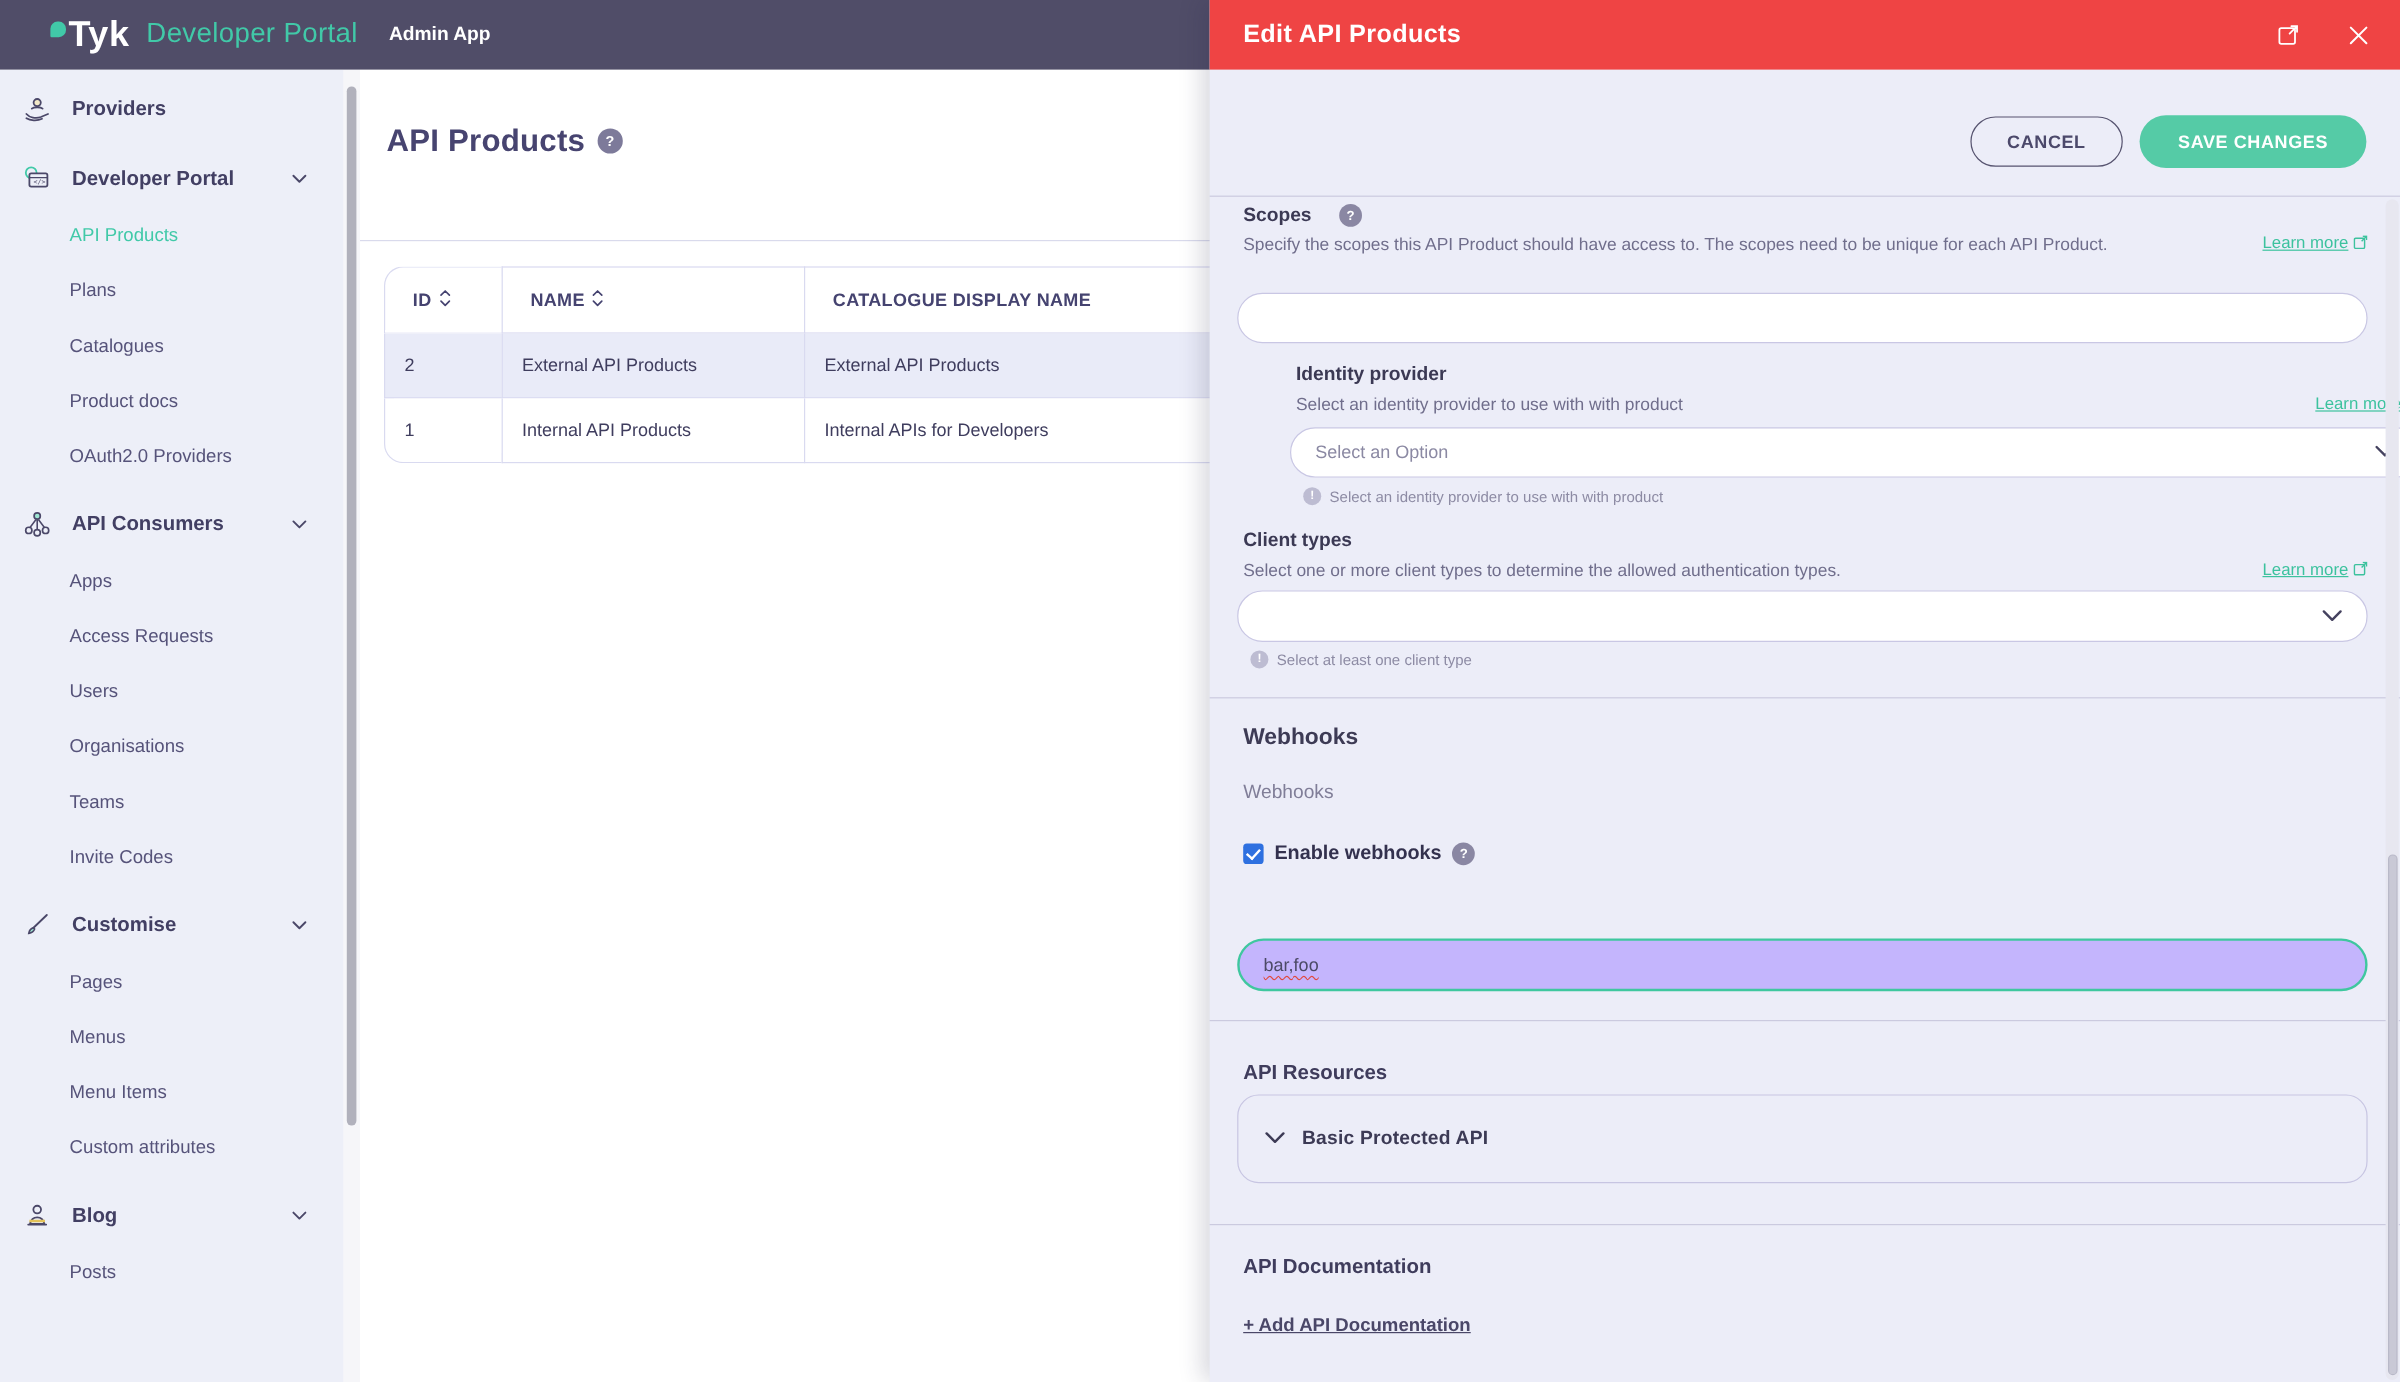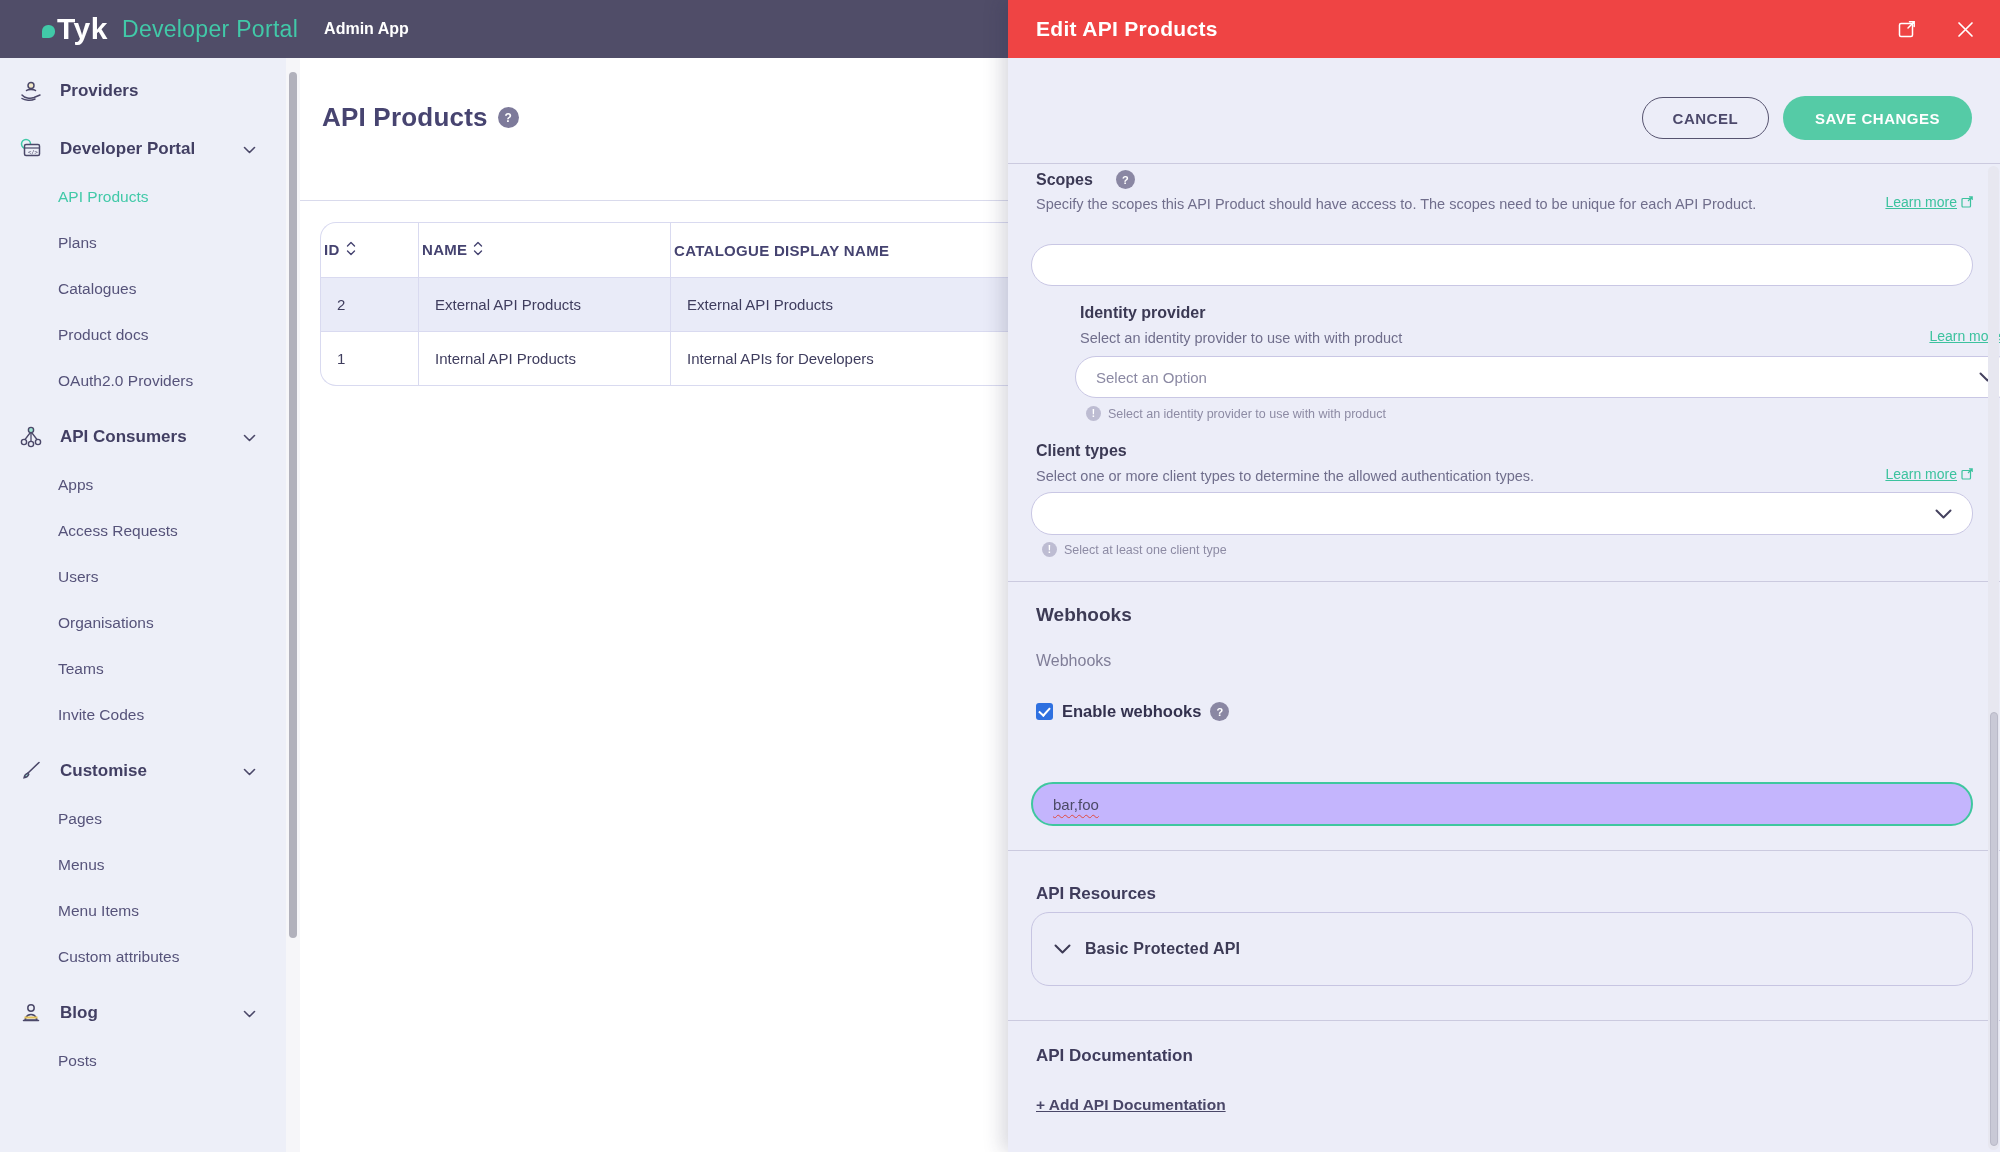--- a/index.html
+++ b/index.html
@@ -3,21 +3,21 @@
 <meta charset="utf-8">
 <style>
   * { margin:0; padding:0; box-sizing:border-box; }
   html,body { width:2000px; height:1152px; overflow:hidden; background:#fff;
     font-family:"Liberation Sans", sans-serif; }
   .stage { position:relative; width:2000px; height:1152px; }
 
   
   .topbar { position:absolute; left:0; top:0; width:2000px; height:58px;
     background:#504d68; display:flex; align-items:center; z-index:10; }
-  .logo { display:flex; align-items:center; margin-left:42px; position:relative; }
+  .logo { display:flex; align-items:flex-start; margin-left:42px; position:relative; }
   .logo-leaf { width:13px; height:13px; background:#41c9a8; border-radius:6px 6px 6px 1px; margin-top:4px; margin-right:2px; }
   .logo-text { color:#fff; font-size:30px; font-weight:700; letter-spacing:0.5px; line-height:1; }
   .logo-portal { color:#41c9a8; font-size:23px; font-weight:400; margin-left:14px; letter-spacing:0.3px; }
   .topbar-app { color:#fff; font-size:16px; font-weight:700; margin-left:26px; }
 
   
   .sidebar { position:absolute; left:0; top:58px; width:300px; height:1094px;
     background:#edeff8; z-index:5; overflow:hidden; }
   .nav { position:absolute; left:0; top:0; width:286px; }
   .nav-item { display:flex; align-items:center; position:relative; cursor:pointer; }
@@ -36,21 +36,21 @@
   .page-title-row { position:absolute; left:22px; top:44px; display:flex; align-items:center; gap:10px; }
   .page-title { font-size:26px; font-weight:700; color:#474470; letter-spacing:0.2px; }
   .help-badge { width:21px; height:21px; border-radius:50%; background:#7d7a9a; color:#fff;
     font-size:12px; font-weight:700; display:inline-flex; align-items:center; justify-content:center; }
   .main-divider { position:absolute; left:0; right:0; top:142px; height:1px; background:#d9daec; }
 
   .table { position:absolute; left:20px; top:164px; width:1300px; border-collapse:separate; border-spacing:0;
     font-size:15px; color:#3f3d5e; }
   .table th { height:56px; text-align:left; font-size:15px; font-weight:700; color:#454370;
     letter-spacing:0.3px; background:#fff; border-top:1px solid #d9daf0; border-bottom:1px solid #d9daf0;
-    border-left:1px solid #d9daf0; padding:0 3px; }
+    border-left:1px solid #d9daf0; padding:0 23px; }
   .table th:first-child { border-top-left-radius:16px; width:98px; }
   .table th:nth-child(2) { width:252px; }
   .table td { height:54px; padding:0 16px; border-left:1px solid #d9daf0; border-bottom:1px solid #d9daf0; background:#fff; }
   .table tr.hl td { background:#e9ebf8; }
   .table tr:last-child td:first-child { border-bottom-left-radius:16px; }
   .sort-glyph { display:inline-block; margin-left:6px; vertical-align:-1px; }
 
   
   .drawer { position:absolute; left:1008px; top:0; width:992px; height:1152px;
     background:#ecedf8; z-index:20; box-shadow:-6px 0 18px rgba(40,38,70,0.18); }

